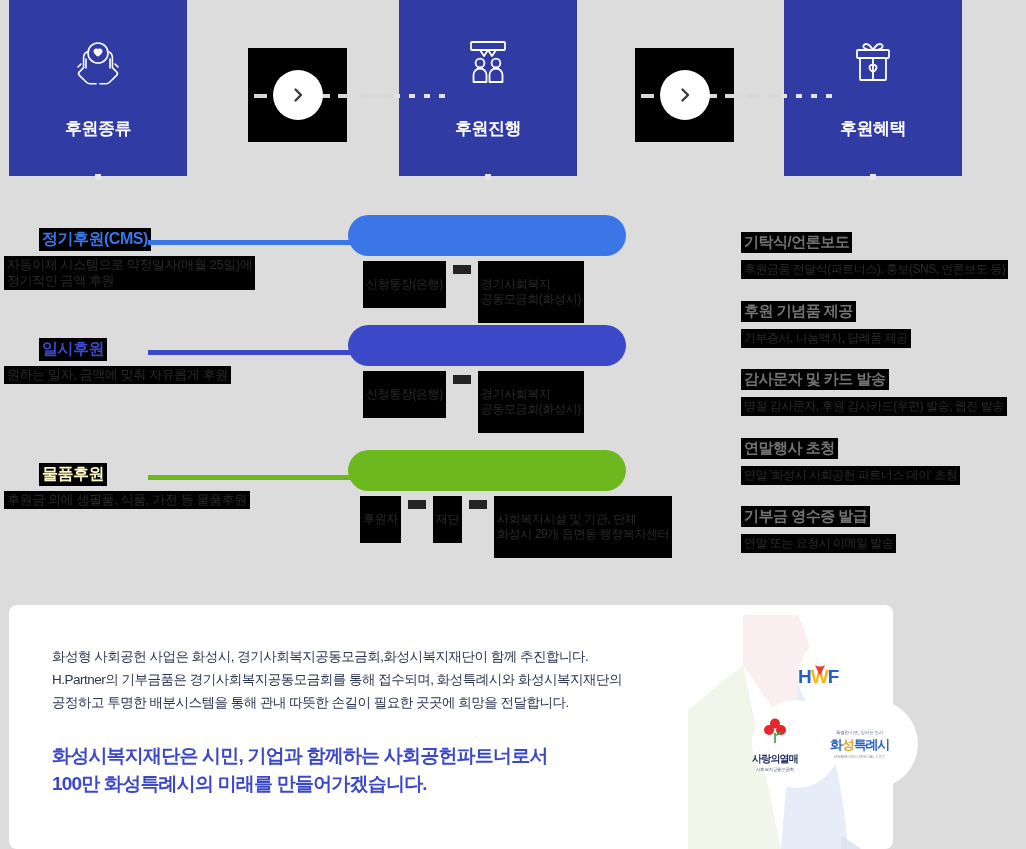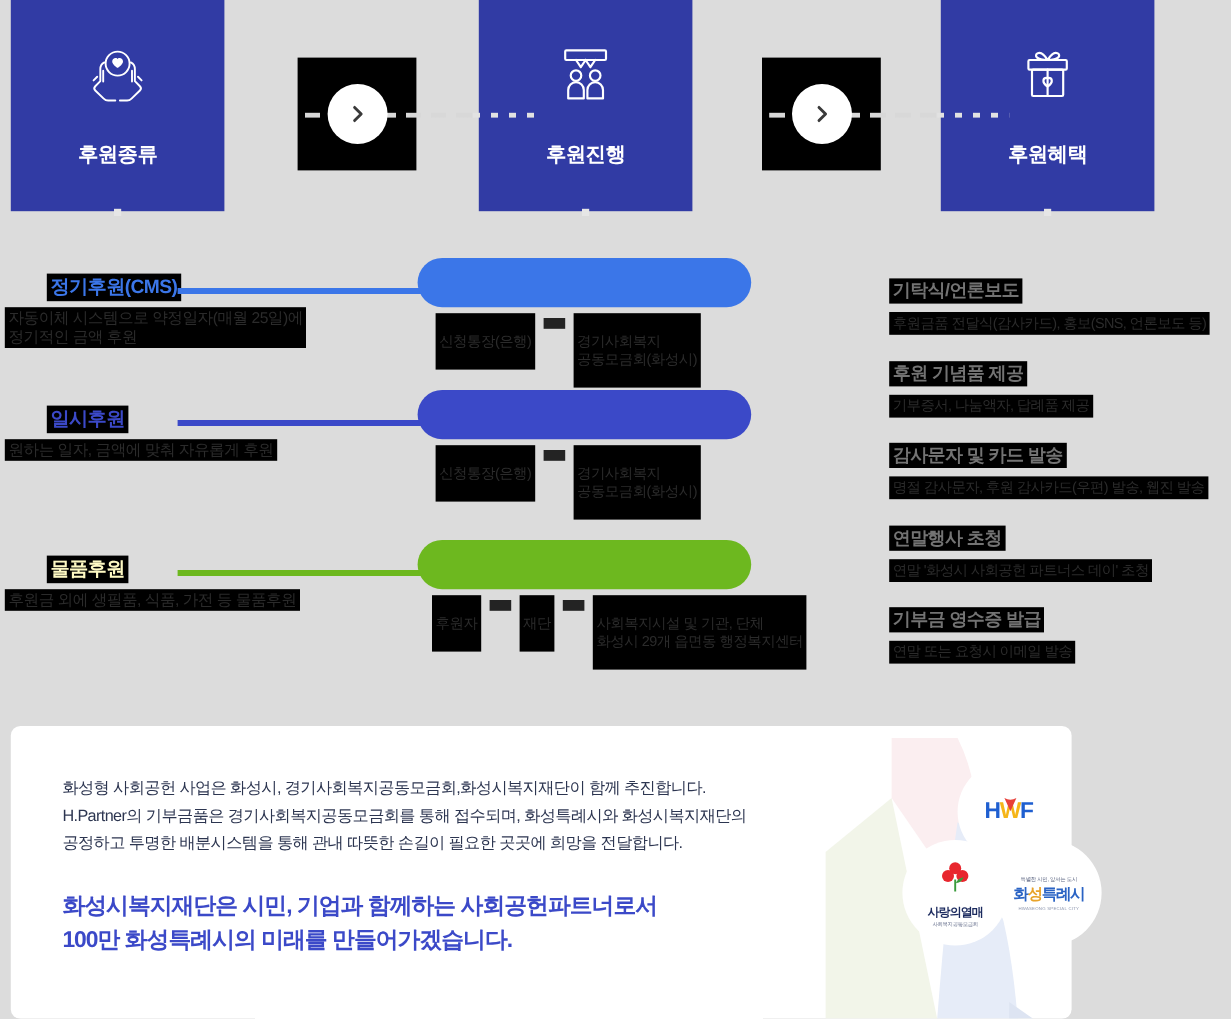--- a/index.html
+++ b/index.html
@@ -149,21 +149,21 @@
   .p-strong {
     margin-top:28px;
     color:#3B49C8; font-size:19px; font-weight:bold;
     line-height:28px; letter-spacing:-0.8px;
     white-space:pre-line;
   }
 
   .logos { position:absolute; left:752px; top:634px; width:200px; height:160px; }
   .logo-c {
     position:absolute; border-radius:50%; background:#ffffff;
-    display:flex; align-items:center; justify-content:center;
+    display:flex; align-items:flex-start; justify-content:center;
     flex-direction:column;
   }
   .logo-hwf { left:46px; top:0;  width:85px; height:85px; }
   .logo-fof { left:0;   top:66px; width:88px; height:88px; }
   .logo-hsc { left:78px; top:66px; width:88px; height:88px; }
   .hwf-txt { font-size:19px; font-weight:bold; letter-spacing:-1px; position:relative; }
   .hwf-txt .b { color:#1f5fd0; }
   .hwf-txt .y { color:#f5b518; }
   .fof-wrap { text-align:center; }
   .fof-name { font-size:10px; font-weight:bold; color:#1b2a5e; letter-spacing:-0.8px; margin-top:2px; }
@@ -288,21 +288,21 @@
       <span class="chain-arrow"></span>
       <span class="chain-txt">사회복지시설 및 기관, 단체
 화성시 29개 읍면동 행정복지센터</span>
     </div>
   </div>
 </div>
 
 <div class="benefits">
   <div class="bn-item" style="top:0px">
     <span class="bn-title">기탁식/언론보도</span><br>
-    <span class="bn-sub">후원금품 전달식(감사카드), 홍보(SNS, 언론보도 등)</span>
+    <span class="bn-sub">후원금품 전달식(파트너스), 홍보(SNS, 언론보도 등)</span>
   </div>
   <div class="bn-item" style="top:69px">
     <span class="bn-title">후원 기념품 제공</span><br>
     <span class="bn-sub">기부증서, 나눔액자, 답례품 제공</span>
   </div>
   <div class="bn-item" style="top:137px">
     <span class="bn-title">감사문자 및 카드 발송</span><br>
     <span class="bn-sub">명절 감사문자, 후원 감사카드(우편) 발송, 웹진 발송</span>
   </div>
   <div class="bn-item" style="top:206px">

